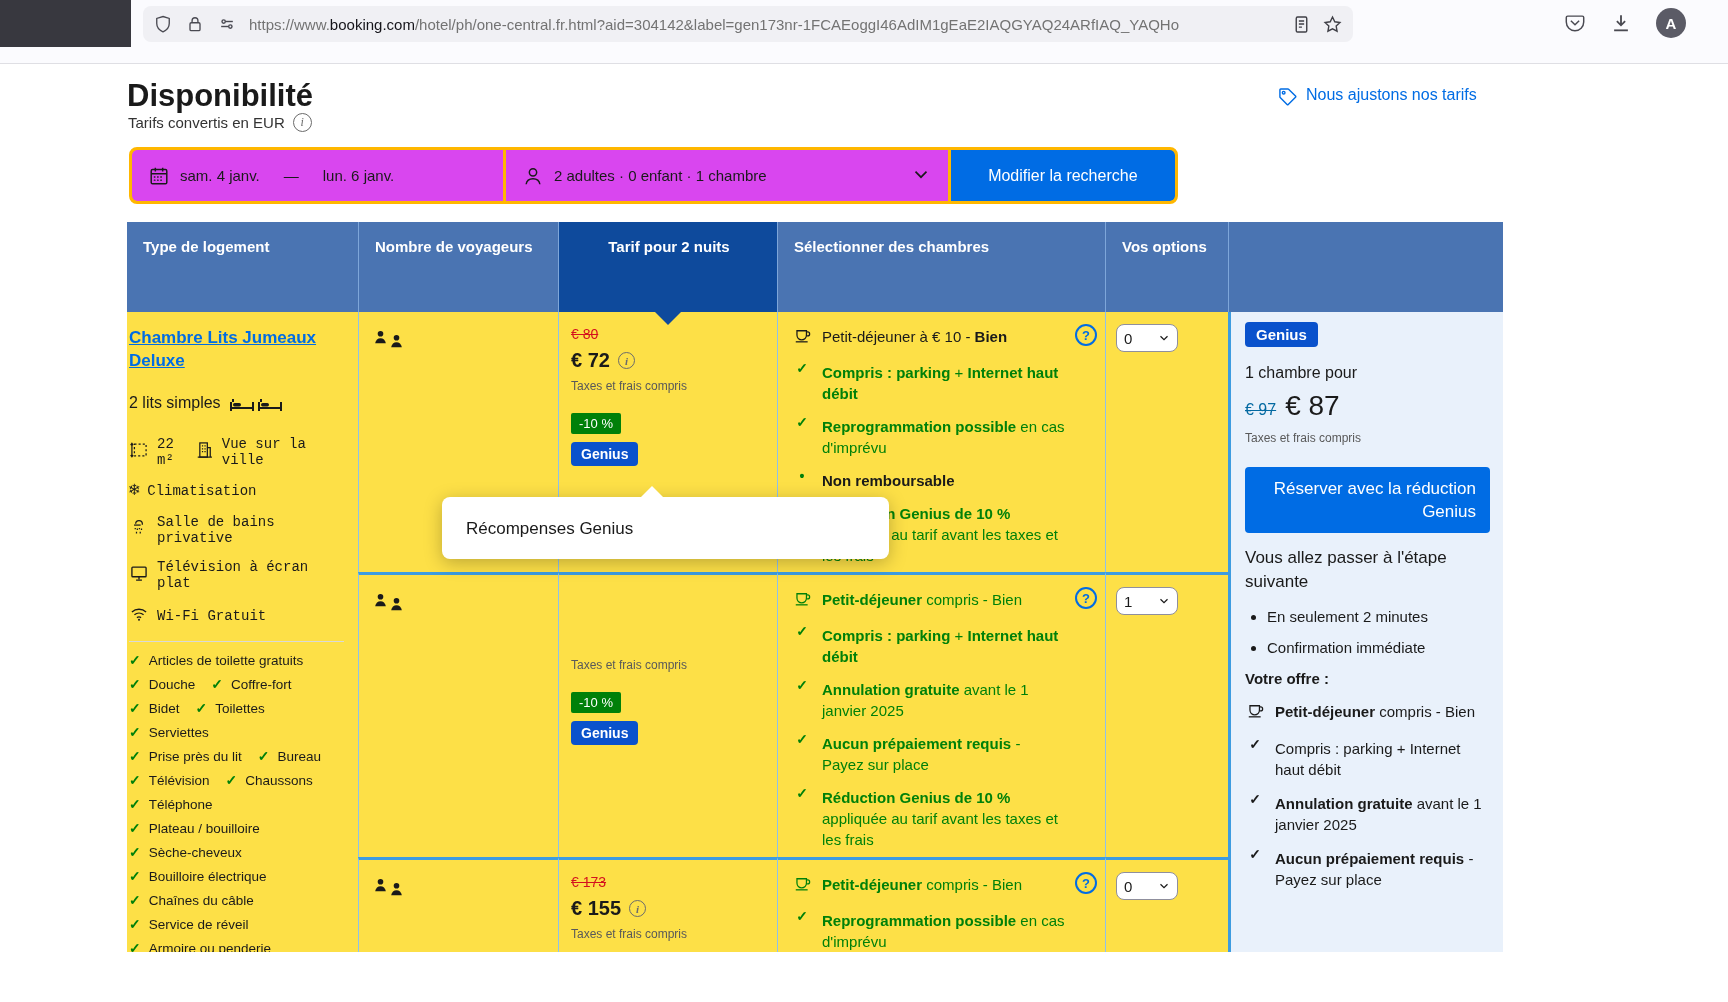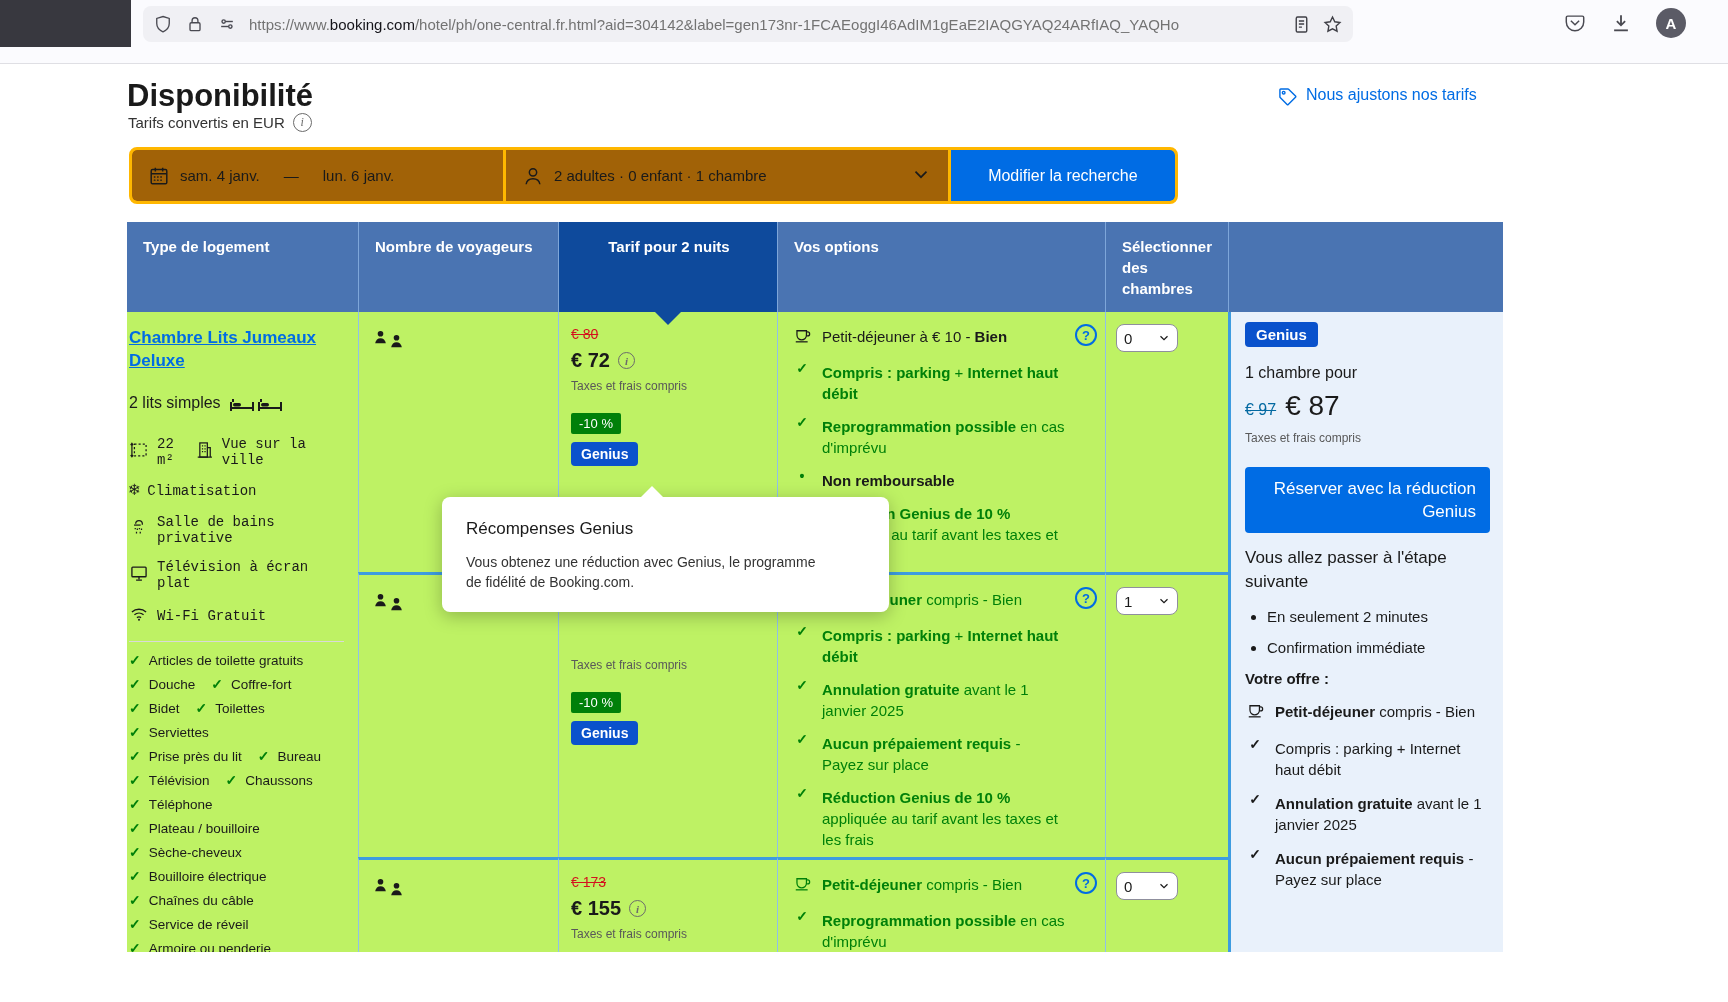--- a/index.html
+++ b/index.html
@@ -34,40 +34,40 @@
   .sub { position:absolute; left:128px; top:113px; font-size:15px; color:#333; display:flex; align-items:center; gap:8px; z-index:2; }
   .infoc { width:19px; height:19px; border:1px solid #6b6b6b; color:#6b6b6b; border-radius:50%;
     font-size:12px; font-style:italic; font-family:"Liberation Serif",serif; display:inline-flex; align-items:center; justify-content:center; }
   .adjust { position:absolute; left:1277px; top:86px; display:flex; gap:9px;
     color:#006ce4; font-size:16px; cursor:pointer; }
   .adjust svg { width:20px; height:20px; }
 
   
   .searchbar { position:absolute; left:129px; top:147px; width:1049px; height:57px;
     border:3px solid #ffb700; border-radius:8px; display:flex; background:#ffb700; overflow:hidden; }
-  .seg { background:#a16207; display:flex; align-items:center; height:100%; }
+  .seg { background:#d946ef; display:flex; align-items:center; height:100%; }
   .seg-dates { width:372px; border-radius:5px 0 0 5px; padding:0 16px; gap:10px; cursor:pointer; }
   .seg-occ { width:443px; margin-left:3px; padding:0 16px; gap:10px; cursor:pointer; }
   .seg svg { width:22px; height:22px; color:#1a1a1a; flex:none; }
   .seg .txt { font-size:15px; color:#1a1a1a; }
   .seg-occ .chev { margin-left:auto; }
   .search-btn { width:225px; margin-left:3px; background:#006ce4; color:#fff; font-size:16px;
     border:none; cursor:pointer; font-family:inherit; border-radius:0 5px 5px 0; }
 
   
   .tbl { position:absolute; left:127px; top:222px; width:1376px; height:730px;
     display:grid; grid-template-columns:231px 200px 219px 328px 123px 275px;
     grid-template-rows:90px 260px 285px 95px; }
   .th { background:#4a74b2; color:#fff; font-size:15px; font-weight:700;
     padding:14px 14px 0 16px; line-height:21px; }
   .th + .th { border-left:1px solid #7ea6d9; }
   .th-dark { background:#0e4a9c; text-align:center; position:relative; }
   .th-dark::after { content:""; position:absolute; left:50%; bottom:-13px; margin-left:-13px;
     border:13px solid transparent; border-top:13px solid #0e4a9c; border-bottom:none; z-index:4; }
-  .cell { background:#bef264; position:relative; }
+  .cell { background:#fde047; position:relative; }
   .bl { border-left:1px solid #8fc1e9; }
   .rowsep { border-top:3px solid #3d9ce0; }
   .cell-room { grid-column:1; grid-row:2/5; padding:14px 14px 0 2px; overflow:hidden; }
   .cell-side { grid-column:6; grid-row:2/5; background:#e9f1fb; border-left:3px solid #3d9ce0;
     padding:10px 16px 0 14px; overflow:hidden; }
 
   
   .room-link { color:#006ce4; font-size:17px; font-weight:700; text-decoration:underline;
     line-height:23px; display:inline-block; cursor:pointer; }
   .beds { margin-top:20px; font-size:16px; display:flex; align-items:center; gap:8px; }
@@ -239,22 +239,22 @@
           </svg>
       </span>
     </div>
     <button class="search-btn">Modifier la recherche</button>
   </div>
 
   <div class="tbl">
     <div class="th">Type de logement</div>
     <div class="th">Nombre de voyageurs</div>
     <div class="th th-dark">Tarif pour 2 nuits</div>
+    <div class="th">Sélectionner des chambres</div>
     <div class="th">Vos options</div>
-    <div class="th">Sélectionner des chambres</div>
     <div class="th"></div>
 
     <div class="cell cell-room">
       <a class="room-link">Chambre Lits Jumeaux Deluxe</a>
       <div class="beds">
         <span>2 lits simples</span>
         <svg viewBox="0 0 56 22" fill="#1a1a1a">
             <path d="M1 19v-9h2v5h20v-5h2v9h-2v-2H3v2z"></path>
             <rect x="4" y="11" width="8" height="3.4" rx="1.7"></rect>
             <path d="M3 10V7h2v3z"></path>
@@ -652,16 +652,15 @@
             <svg viewBox="0 0 24 24" fill="none" stroke="currentColor" stroke-width="2.4">
               <path d="M5 8.5l7 7 7-7"></path>
             </svg>
           </span>
       </div>
     </div>
   </div>
 
   <div class="tooltip">
     <div class="tt-title">Récompenses Genius</div>
-    <div class="tt-body">Vous obtenez une réduction avec Genius, le programme de fidélité de Booking.com.</div>
   </div>
 
 </div>
 
 </body></html>

